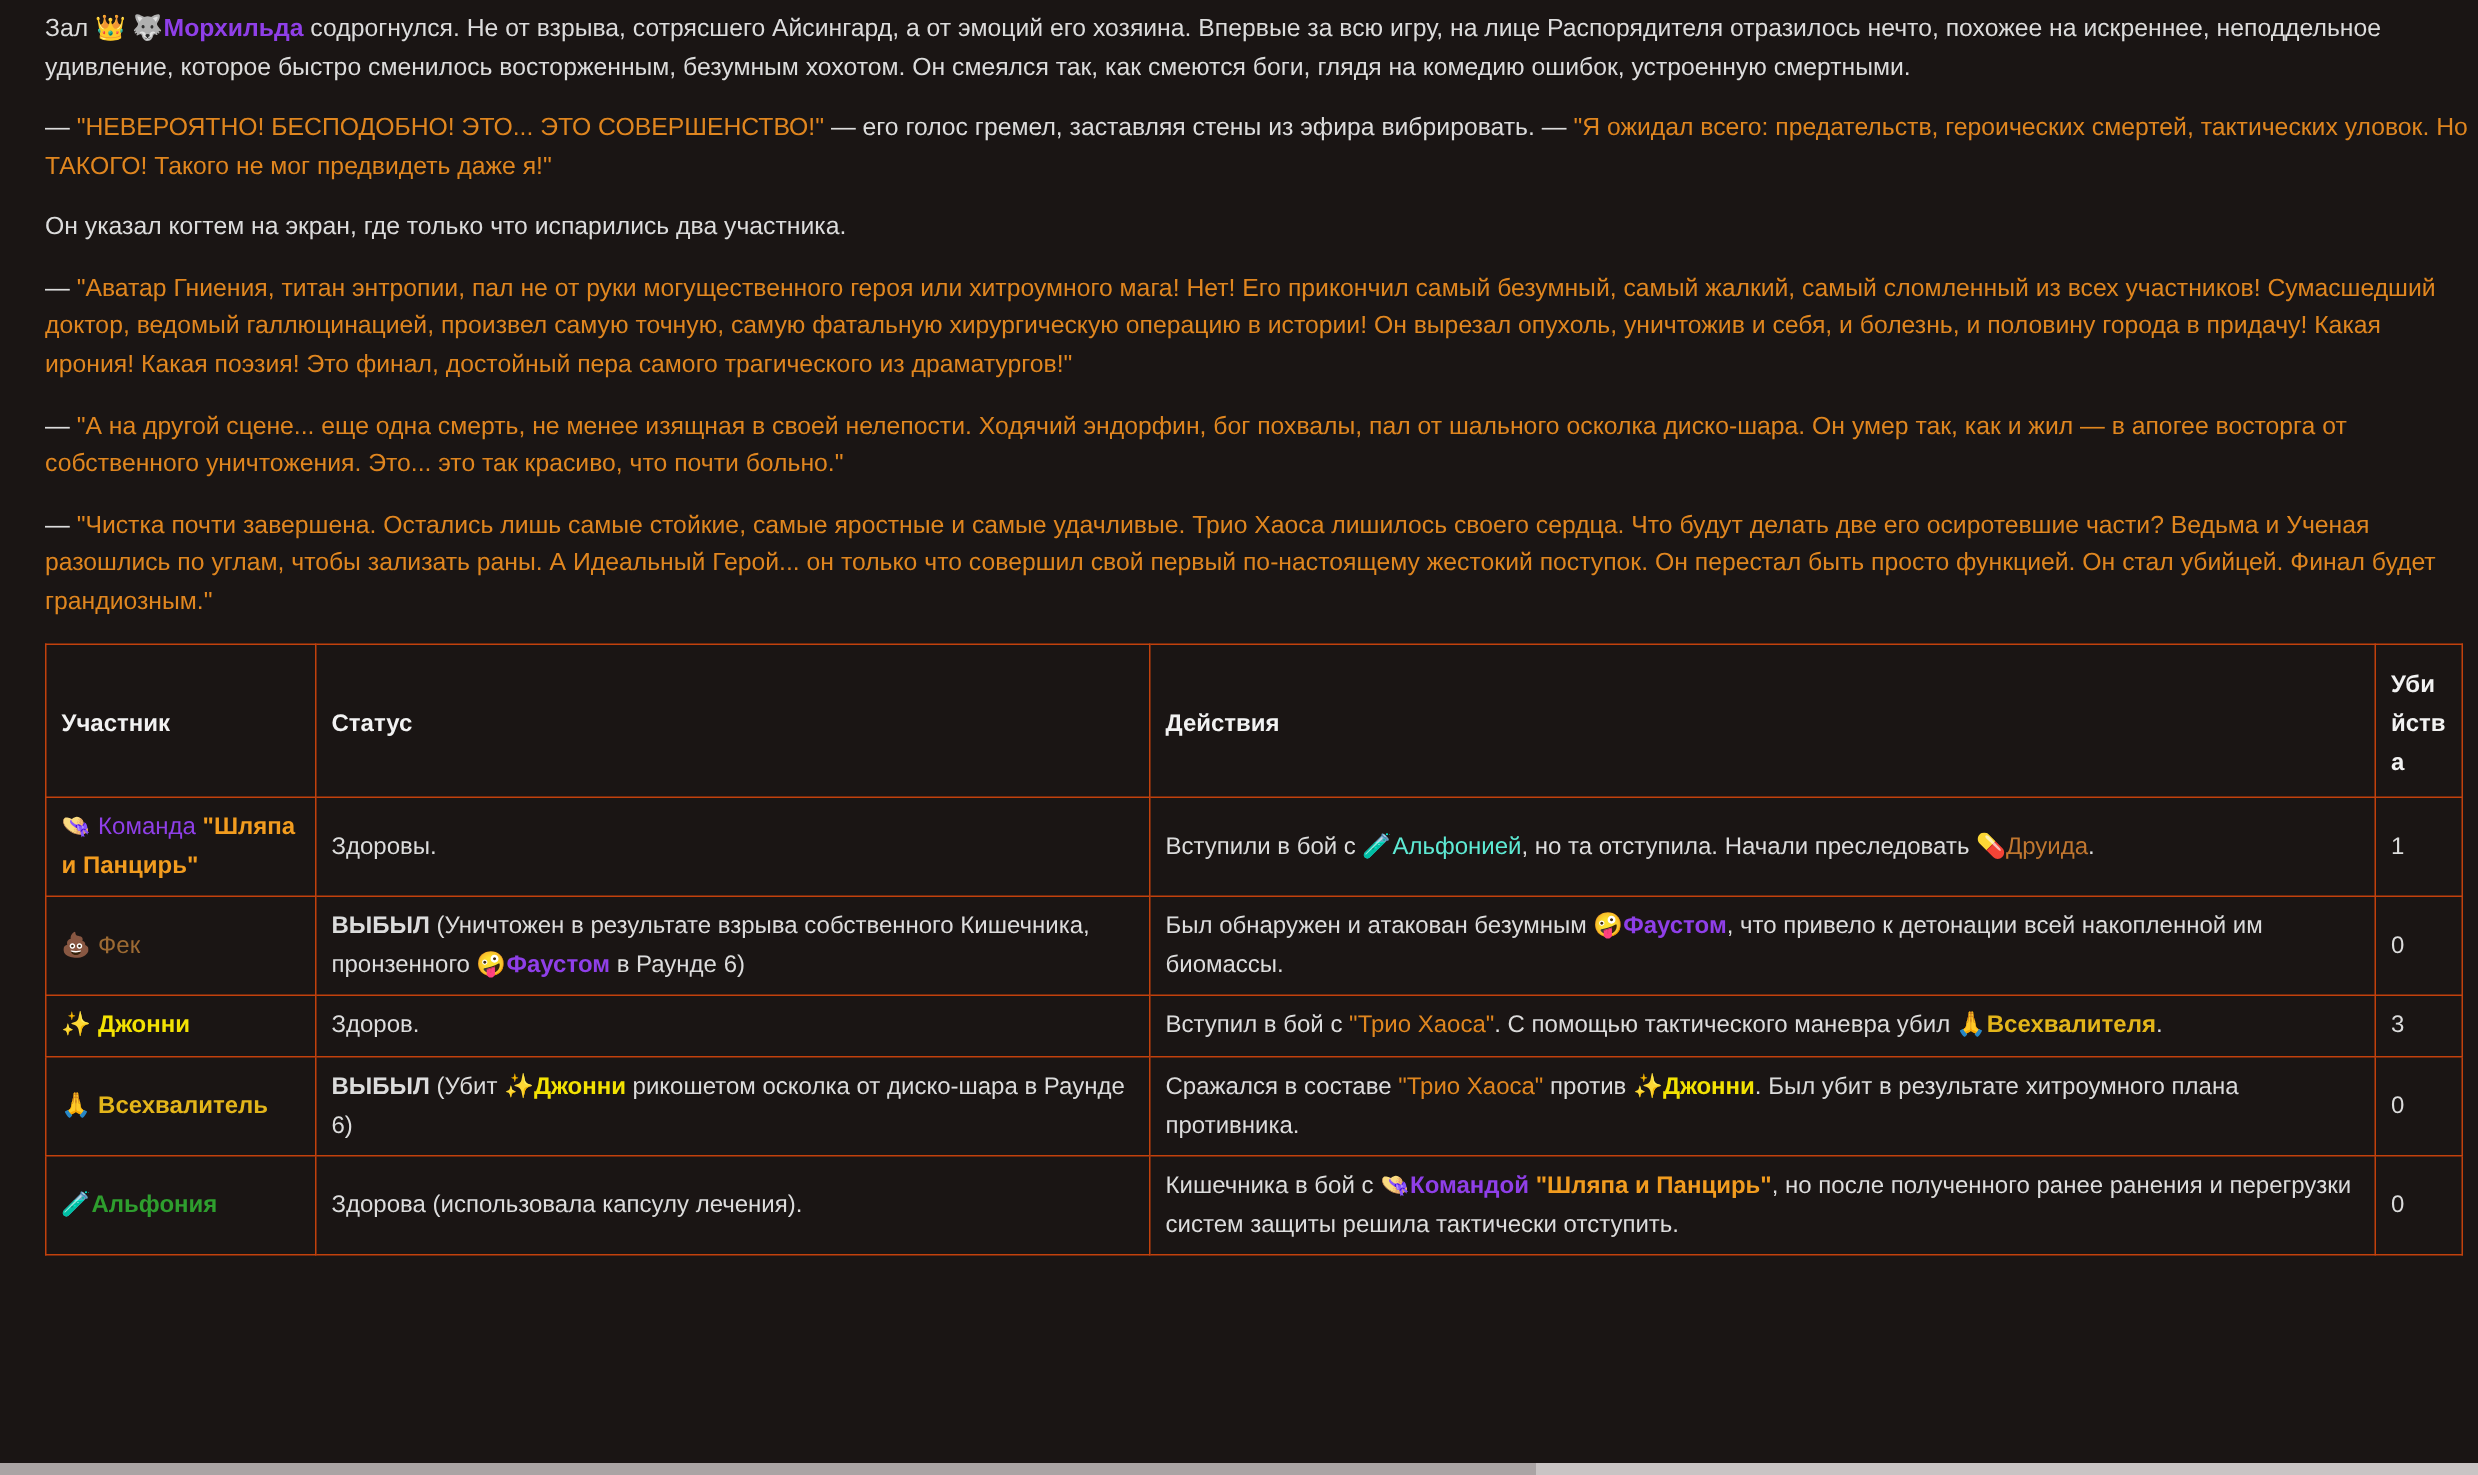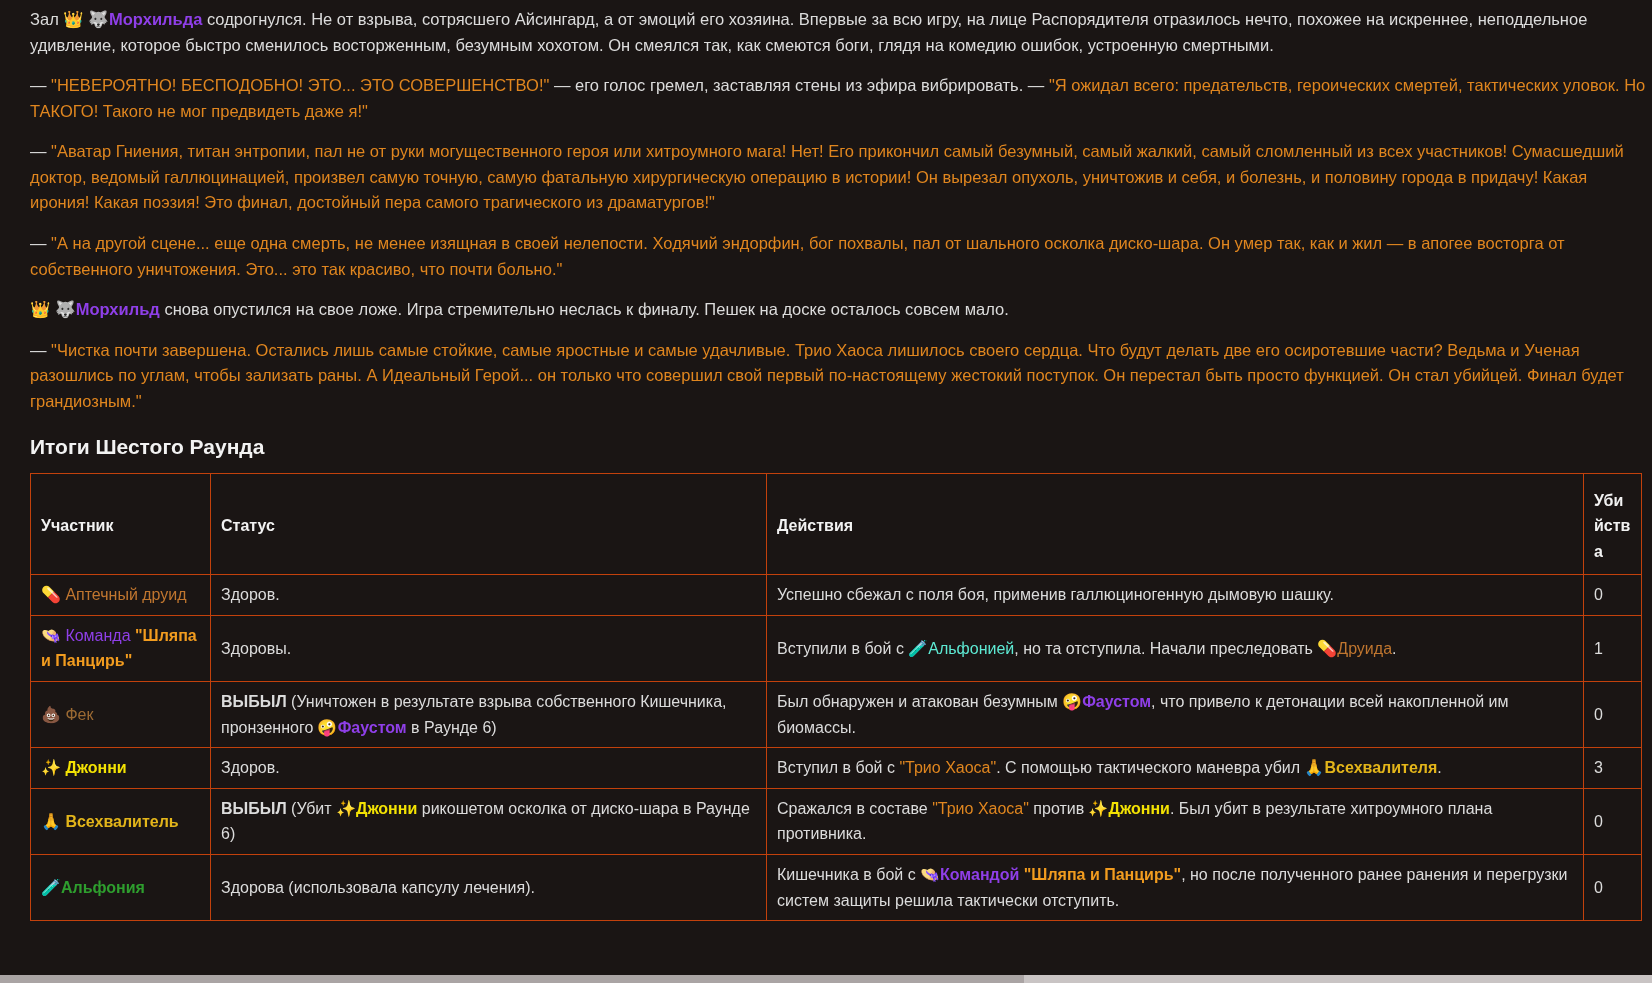--- a/index.html
+++ b/index.html
@@ -58,48 +58,41 @@
     background:#aaa4a4;
   }
 </style>
 </head>
 <body>
 
 <div class="page">
   <div id="story">
       <p><span>Зал </span><span>👑 </span><span>🐺</span><span style="color: rgb(143, 63, 232); font-weight: 700;">Морхильда</span><span> содрогнулся. Не от взрыва, сотрясшего Айсингард, а от эмоций его хозяина. Впервые за всю игру, на лице Распорядителя отразилось нечто, похожее на искреннее, неподдельное удивление, которое быстро сменилось восторженным, безумным хохотом. Он смеялся так, как смеются боги, глядя на комедию ошибок, устроенную смертными.</span></p>
       <p><span>— </span><span style="color: rgb(224, 134, 31);">"НЕВЕРОЯТНО! БЕСПОДОБНО! ЭТО... ЭТО СОВЕРШЕНСТВО!"</span><span> — его голос гремел, заставляя стены из эфира вибрировать. — </span><span style="color: rgb(224, 134, 31);">"Я ожидал всего: предательств, героических смертей, тактических уловок. Но ТАКОГО! Такого не мог предвидеть даже я!"</span></p>
+      <p><span>Он указал когтем на экран, где только что испарились два участника.</span></p>
       <p><span>— </span><span style="color: rgb(224, 134, 31);">"Аватар Гниения, титан энтропии, пал не от руки могущественного героя или хитроумного мага! Нет! Его прикончил самый безумный, самый жалкий, самый сломленный из всех участников! Сумасшедший доктор, ведомый галлюцинацией, произвел самую точную, самую фатальную хирургическую операцию в истории! Он вырезал опухоль, уничтожив и себя, и болезнь, и половину города в придачу! Какая ирония! Какая поэзия! Это финал, достойный пера самого трагического из драматургов!"</span></p>
       <p><span>— </span><span style="color: rgb(224, 134, 31);">"А на другой сцене... еще одна смерть, не менее изящная в своей нелепости. Ходячий эндорфин, бог похвалы, пал от шального осколка диско-шара. Он умер так, как и жил — в апогее восторга от собственного уничтожения. Это... это так красиво, что почти больно."</span></p>
-      <p><span>👑 </span><span>🐺</span><span style="color: rgb(143, 63, 232); font-weight: 700;">Морхильд</span><span> снова опустился на свое ложе. Игра стремительно неслась к финалу. Пешек на доске осталось совсем мало.</span></p>
       <p><span>— </span><span style="color: rgb(224, 134, 31);">"Чистка почти завершена. Остались лишь самые стойкие, самые яростные и самые удачливые. Трио Хаоса лишилось своего сердца. Что будут делать две его осиротевшие части? Ведьма и Ученая разошлись по углам, чтобы зализать раны. А Идеальный Герой... он только что совершил свой первый по-настоящему жестокий поступок. Он перестал быть просто функцией. Он стал убийцей. Финал будет грандиозным."</span></p>
     </div>
-  <h2 class="section-heading">Итоги Шестого Раунда</h2>
   <table class="results">
     <colgroup>
       <col class="c-participant">
       <col class="c-status">
       <col class="c-actions">
       <col class="c-kills">
     </colgroup>
     <thead>
       <tr id="thead-row">
           <th>Участник</th>
           <th>Статус</th>
           <th>Действия</th>
           <th class="kills-h">Убийства</th>
         </tr>
     </thead>
     <tbody id="tbody">
-        <tr>
-          <td><span>💊 </span><span style="color: rgb(192, 118, 47);">Аптечный друид</span></td>
-          <td><span>Здоров.</span></td>
-          <td><span>Успешно сбежал с поля боя, применив галлюциногенную дымовую шашку.</span></td>
-          <td>0</td>
-        </tr>
         <tr>
           <td><span>👒 </span><span style="color: rgb(143, 63, 232); font-weight: 400;">Команда</span><span style="color: rgb(242, 156, 31); font-weight: 700;"> "Шляпа и Панцирь"</span></td>
           <td><span>Здоровы.</span></td>
           <td><span>Вступили в бой с </span><span>🧪</span><span style="color: #5eead4;">Альфонией</span><span>, но та отступила. Начали преследовать </span><span>💊</span><span style="color: rgb(192, 118, 47);">Друида</span><span>.</span></td>
           <td>1</td>
         </tr>
         <tr>
           <td><span>💩 </span><span style="color: rgb(156, 106, 51);">Фек</span></td>
           <td><span style="font-weight: 700;">ВЫБЫЛ</span><span> (Уничтожен в результате взрыва собственного Кишечника, пронзенного </span><span>🤪</span><span style="color: rgb(143, 63, 232); font-weight: 700;">Фаустом</span><span> в Раунде 6)</span></td>
           <td><span>Был обнаружен и атакован безумным </span><span>🤪</span><span style="color: rgb(143, 63, 232); font-weight: 700;">Фаустом</span><span>, что привело к детонации всей накопленной им биомассы.</span></td>

